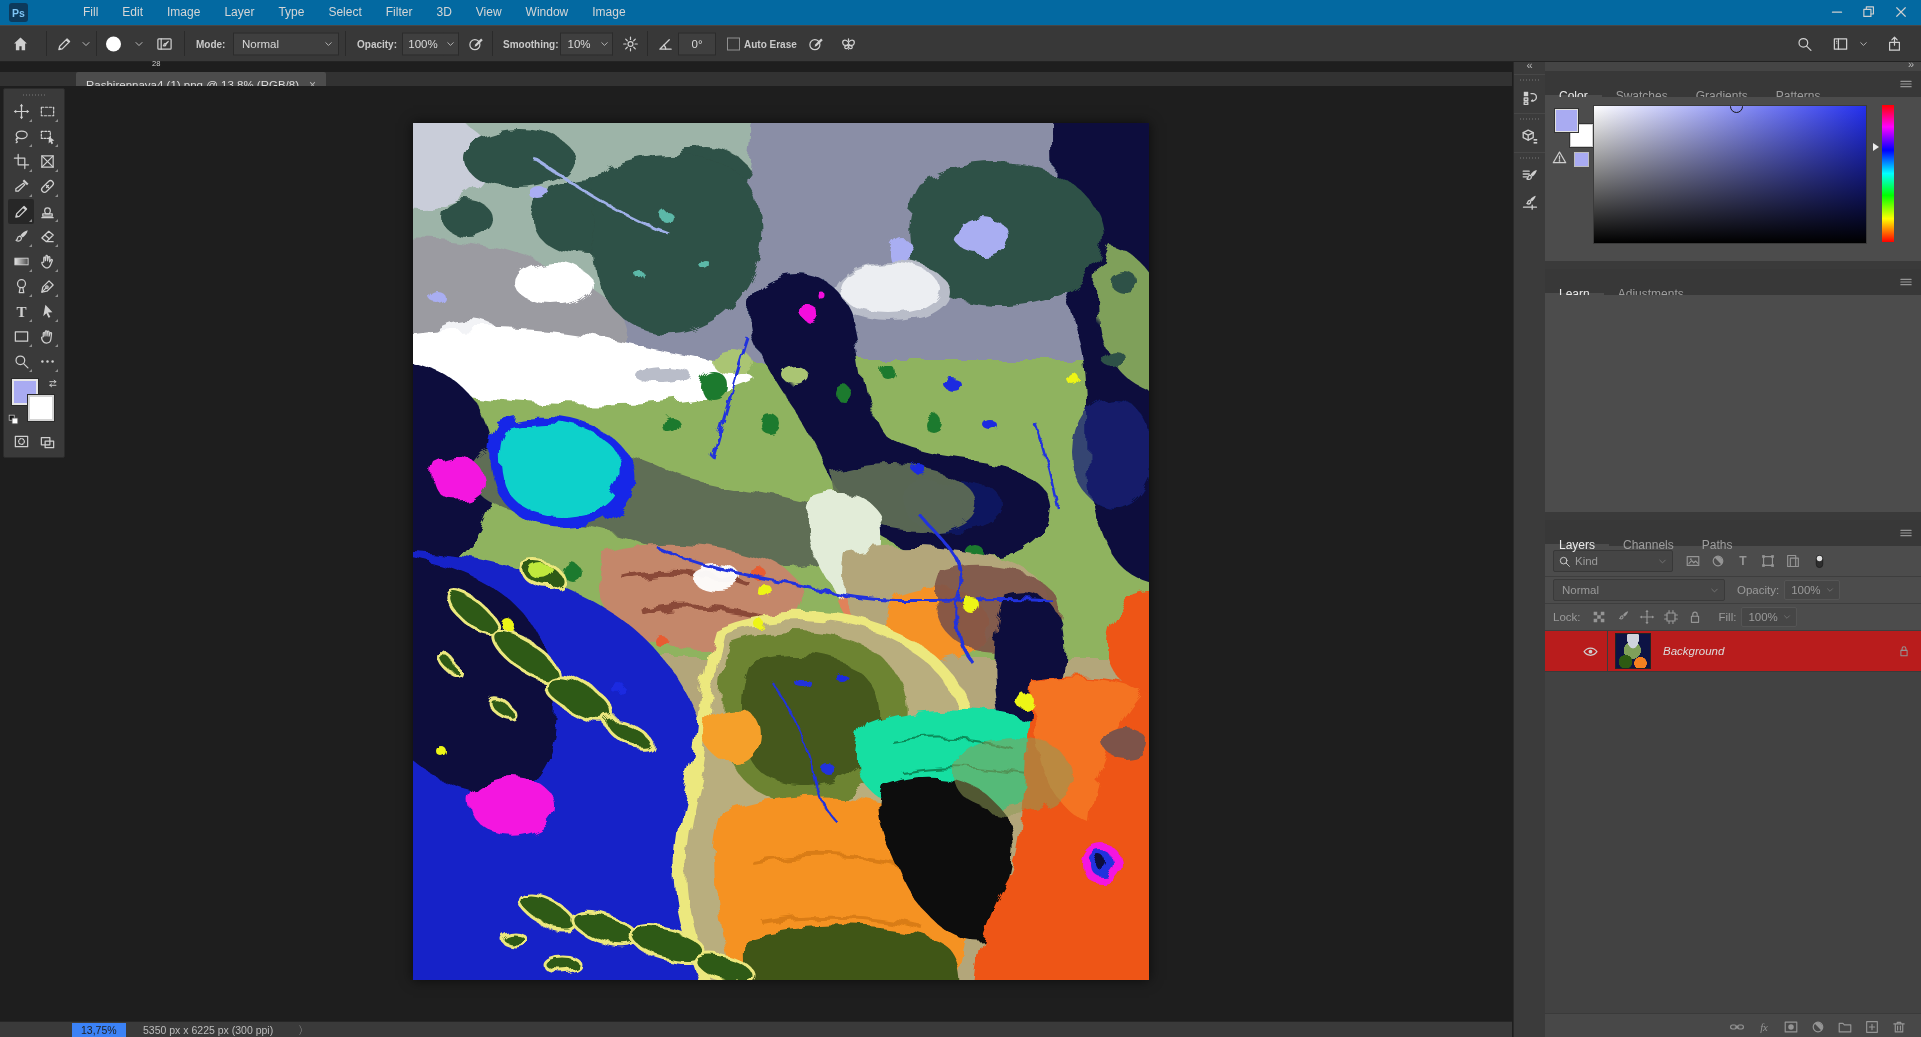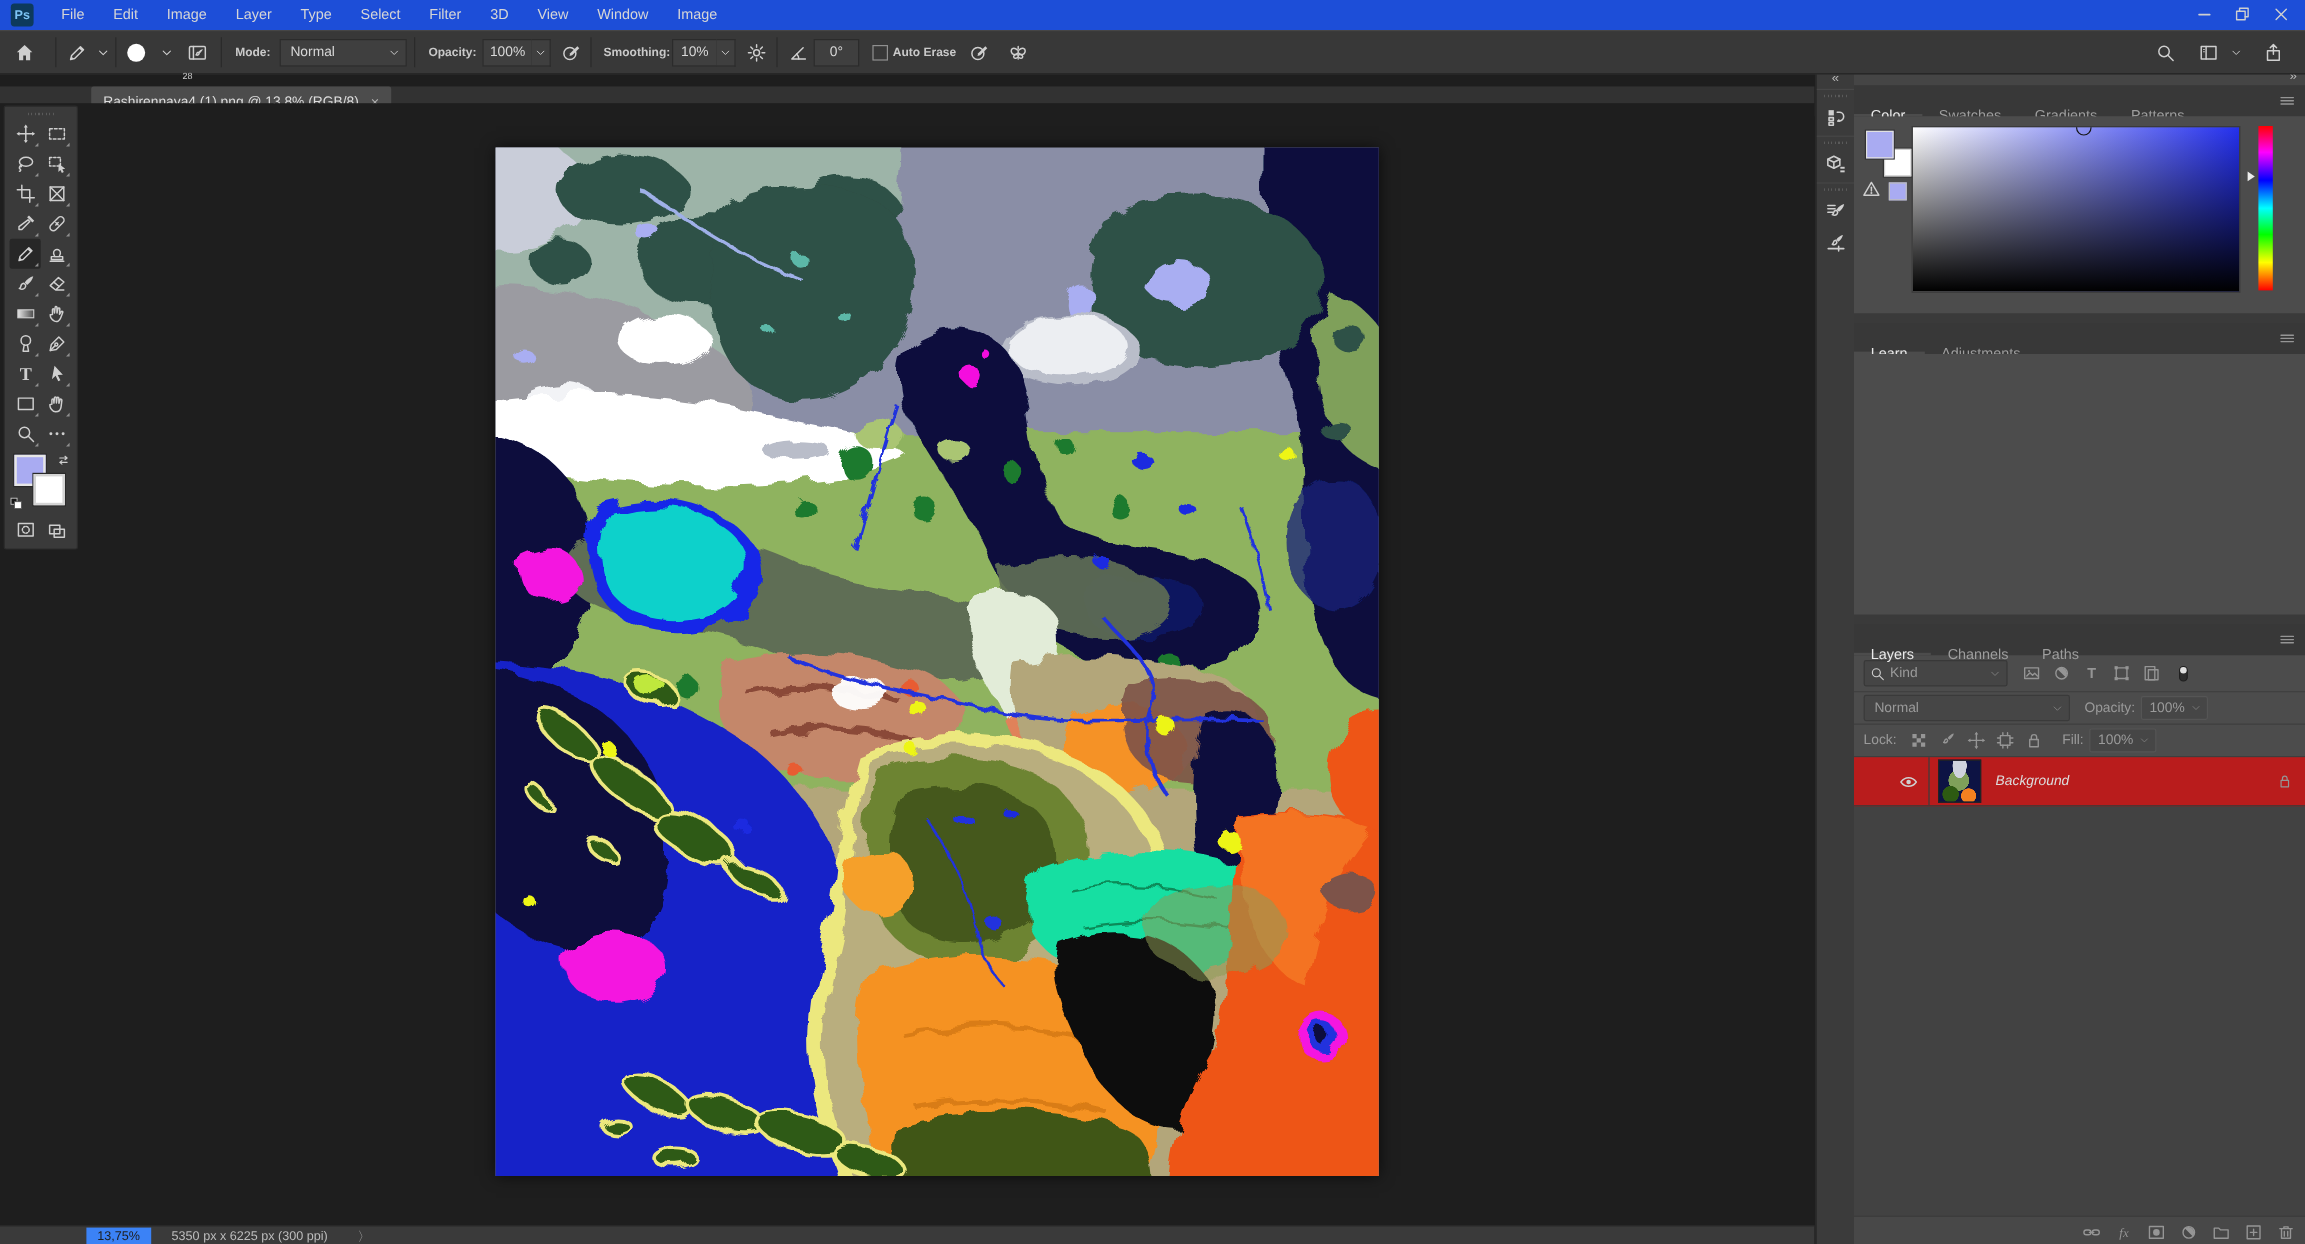--- a/index.html
+++ b/index.html
@@ -6,21 +6,21 @@
   #app{position:relative;width:1921px;height:1037px;background:#1e1e1e;overflow:hidden;
        font-family:"Liberation Sans",sans-serif;-webkit-font-smoothing:antialiased;}
   .ic{display:block;}
   .ic .s{stroke:#cfcfcf;stroke-width:1.3;fill:none;stroke-linecap:round;stroke-linejoin:round;}
   .ic .f{fill:#cfcfcf;stroke:none;}
   .dim .ic .s{stroke:#959595;}
   .dim .ic .f{fill:#959595;}
   .vdim .ic .s{stroke:#7d7d7d;}
 
   
-  .menubar{position:absolute;left:0;top:0;width:1921px;height:25px;background:#1d4ed8;display:flex;align-items:center;z-index:9;}
+  .menubar{position:absolute;left:0;top:0;width:1921px;height:25px;background:#0369a1;display:flex;align-items:center;z-index:9;gap:32px;}
   .ps-logo{width:19px;height:19px;margin:0 11px 0 9px;background:#0d3a5c;border-radius:3px;color:#7ec5f5;
            font-size:10.5px;font-weight:bold;display:flex;align-items:center;justify-content:center;}
   .menu-item{padding:0 12px;font-size:12px;color:#d6d6d6;line-height:25px;white-space:nowrap;}
   .win-controls{position:absolute;right:4px;top:0;display:flex;}
   .win-btn{width:32px;height:24px;display:flex;align-items:center;justify-content:center;}
 
   
   .optionsbar{position:absolute;left:0;top:25px;width:1921px;height:35px;background:#383838;
               border-top:1px solid #464646;border-bottom:1px solid #232323;z-index:8;}
   .ob{position:absolute;top:50%;transform:translateY(-50%);}
@@ -127,31 +127,31 @@
      background:
        radial-gradient(circle at 72% 86%, #f58020 0 16%, transparent 17%),
        radial-gradient(circle at 28% 82%, #2d5a12 0 18%, transparent 19%),
        radial-gradient(ellipse at 50% 12%, #cfd3dd 0 24%, transparent 25%),
        radial-gradient(ellipse at 48% 48%, #7fa05a 0 34%, transparent 35%),
        #0d1344;}
   .lname{margin-left:12px;font-style:italic;font-size:11.5px;color:#dcdcdc;}
   .llock{margin-left:auto;margin-right:10px;}
   .pfooter{height:25px;background:#484848;border-top:1px solid #3a3a3a;display:flex;align-items:center;
            justify-content:flex-end;gap:5px;padding-right:8px;}
-  .pf-btn{width:22px;height:20px;display:flex;align-items:center;justify-content:flex-end;}
+  .pf-btn{width:22px;height:20px;display:flex;align-items:center;justify-content:flex-start;}
 </style>
 </head>
 <body>
 
 <div id="app">
 
   <div class="menubar">
     <div class="ps-logo">Ps</div>
     <div id="menu-items" style="display:flex;">
-        <span class="menu-item">File</span>
+        <span class="menu-item">Fill</span>
         <span class="menu-item">Edit</span>
         <span class="menu-item">Image</span>
         <span class="menu-item">Layer</span>
         <span class="menu-item">Type</span>
         <span class="menu-item">Select</span>
         <span class="menu-item">Filter</span>
         <span class="menu-item">3D</span>
         <span class="menu-item">View</span>
         <span class="menu-item">Window</span>
         <span class="menu-item">Image</span>

